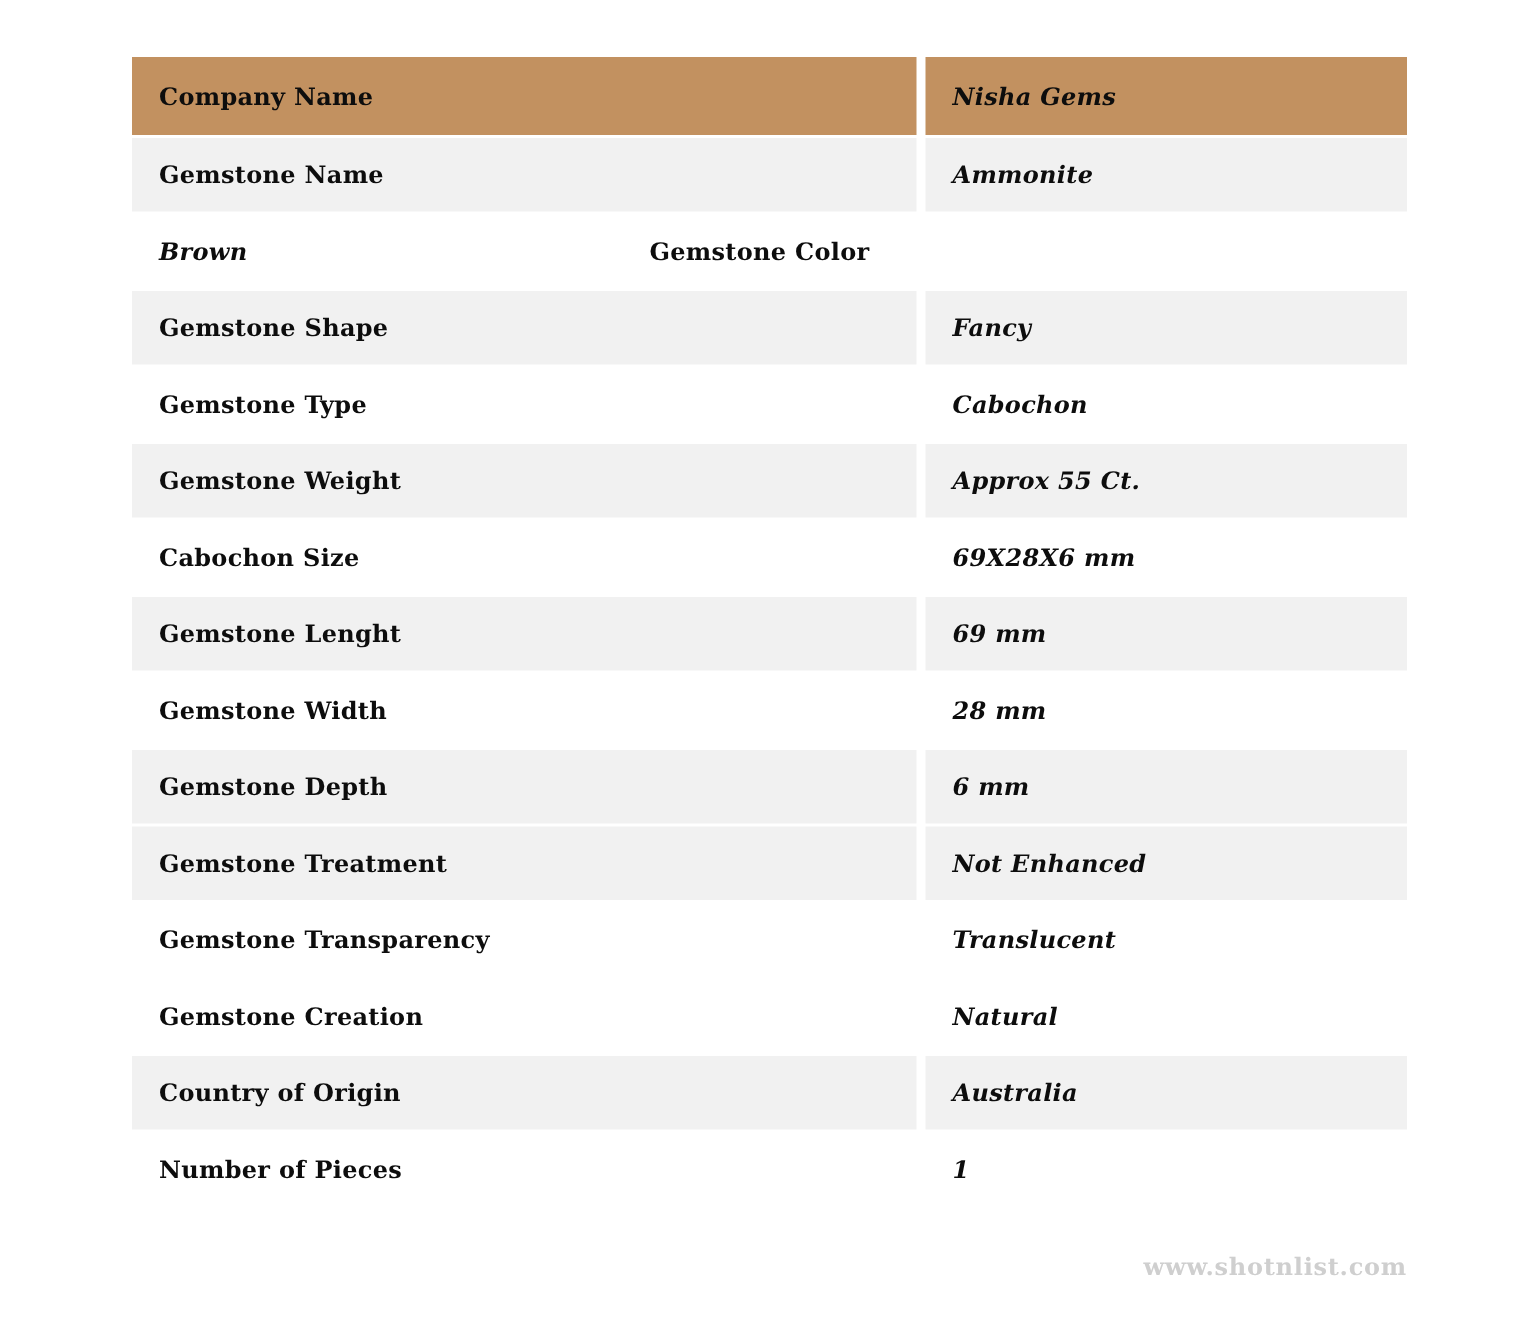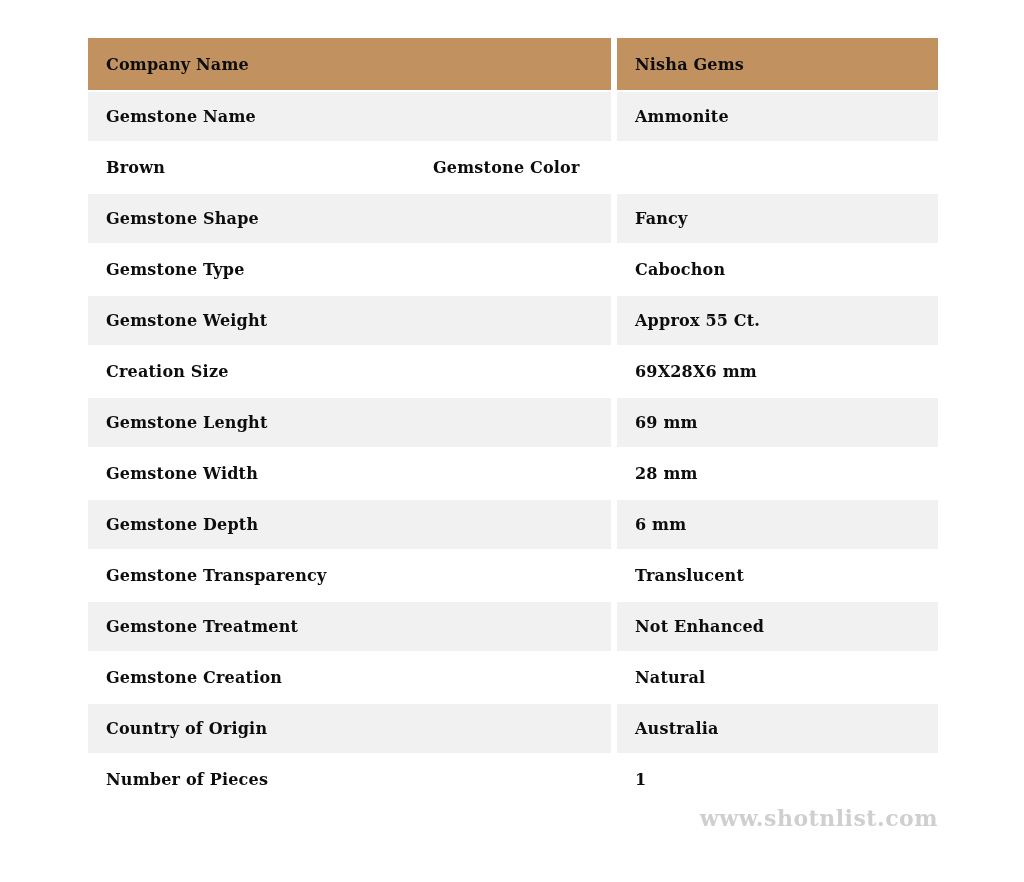--- a/index.html
+++ b/index.html
@@ -33,32 +33,32 @@
   .cell {
     display: flex;
     align-items: center;
     padding-left: 18px;
     font-weight: bold;
     font-size: 16px;
     color: var(--text);
     letter-spacing: 0.2px;
   }
   .cell.label { width: 523px; }
-  .cell.value { width: 321px; }
+  .cell.value { width: 321px; font-style: italic; }
   .row.header .cell {
     height: 52px;
     background: var(--header-bg);
   }
   .row.data .cell { height: 49px; background: var(--row-bg); text-align: center; }
   .row.data.odd .cell { background: var(--row-alt-bg); }
   .watermark {
     position: absolute;
-    top: 805px;
+    top: 835px;
     right: 86px;
-    font-size: 22px;
+    font-size: 16px;
     font-weight: bold;
     color: var(--watermark);
     letter-spacing: 0.5px;
   }
 </style>
 </head>
 <body>
 
 <div class="page">
   <div class="spec-table">
@@ -82,42 +82,42 @@
     </div>
     <div class="row data even">
       <div class="cell label">Gemstone Type</div>
       <div class="cell value">Cabochon</div>
     </div>
     <div class="row data odd">
       <div class="cell label">Gemstone Weight</div>
       <div class="cell value">Approx 55 Ct.</div>
     </div>
     <div class="row data even">
-      <div class="cell label">Creation Size</div>
+      <div class="cell label">Cabochon Size</div>
       <div class="cell value">69X28X6 mm</div>
     </div>
     <div class="row data odd">
       <div class="cell label">Gemstone Lenght</div>
       <div class="cell value">69 mm</div>
     </div>
     <div class="row data even">
       <div class="cell label">Gemstone Width</div>
       <div class="cell value">28 mm</div>
     </div>
     <div class="row data odd">
       <div class="cell label">Gemstone Depth</div>
       <div class="cell value">6 mm</div>
     </div>
+    <div class="row data odd">
+      <div class="cell label">Gemstone Treatment</div>
+      <div class="cell value">Not Enhanced</div>
+    </div>
     <div class="row data even">
       <div class="cell label">Gemstone Transparency</div>
       <div class="cell value">Translucent</div>
-    </div>
-    <div class="row data odd">
-      <div class="cell label">Gemstone Treatment</div>
-      <div class="cell value">Not Enhanced</div>
     </div>
     <div class="row data even">
       <div class="cell label">Gemstone Creation</div>
       <div class="cell value">Natural</div>
     </div>
     <div class="row data odd">
       <div class="cell label">Country of Origin</div>
       <div class="cell value">Australia</div>
     </div>
     <div class="row data even">

